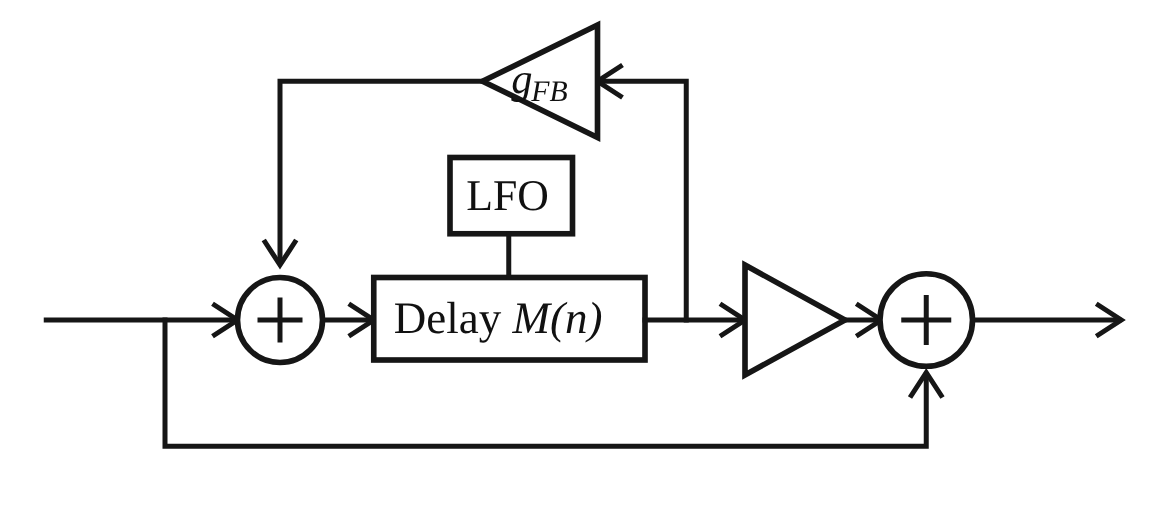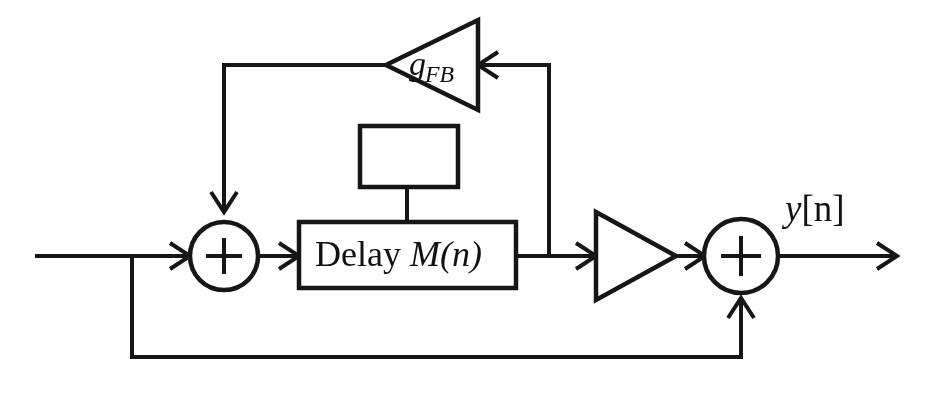--- a/index.html
+++ b/index.html
@@ -148,24 +148,22 @@
     </g>
 
     <g>
       <line class="wire" x1="778" y1="256" x2="895" y2="256"></line>
       <polyline class="arrow-head" points="877,243 897,256 877,269"></polyline>
     </g>
 
   </svg>
 
 
-  <div class="lbl sig-label" style="left:785px; top:190px;">
-    <span class="ital">y</span><span class="brk">[n]</span>
-  </div>
 
+  <div class="lbl lfo-label" style="left:373px; top:139px;">LFO</div>
 
   <div class="lbl block-label" style="left:315px; top:236px;">
     <span>Delay </span><span class="ital">M(n)</span>
   </div>
 
   <div class="lbl gain-label" style="left:409px; top:47px;">
     <span>g</span><sub>FB</sub>
   </div>
 
 

